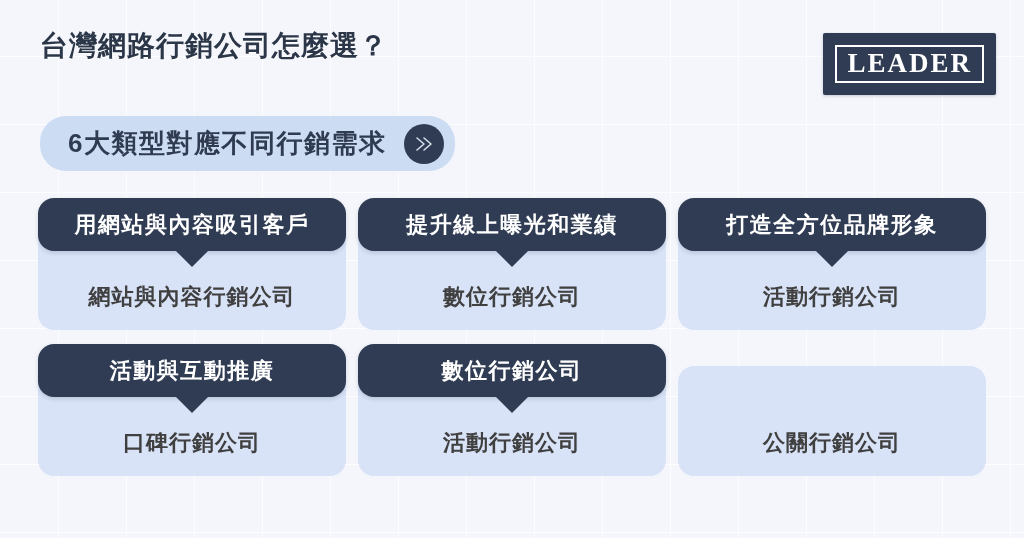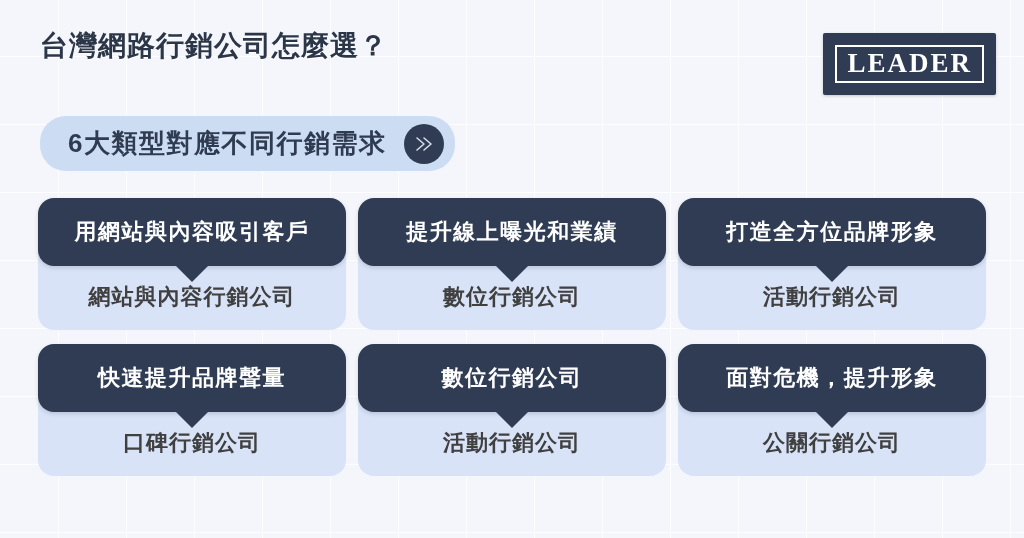--- a/index.html
+++ b/index.html
@@ -123,21 +123,21 @@
     font-size:22px;
     font-weight:600;
     color:#404040;
     letter-spacing:1px;
     white-space:nowrap;
   }
 
   .card-header {
     position:absolute;
     left:0; right:0; top:0;
-    height:68px;
+    height:53px;
     background:#2f3c53;
     border-radius:16px;
     display:flex;
     align-items:center;
     justify-content:center;
     z-index:2;
     box-shadow:0 2px 4px rgba(47,60,83,0.18);
   }
   .card-header-label {
     font-size:22px;
@@ -212,39 +212,35 @@
         <span class="card-header-label">打造全方位品牌形象</span>
         <span class="card-tail"></span>
       </div>
     </div>
 
     <div class="card">
       <div class="card-body">
         <span class="card-body-label">口碑行銷公司</span>
       </div>
       <div class="card-header">
-        <span class="card-header-label">快速提升品牌聲量</span>
+        <span class="card-header-label">活動與互動推廣</span>
         <span class="card-tail"></span>
       </div>
     </div>
 
     <div class="card">
       <div class="card-body">
         <span class="card-body-label">活動行銷公司</span>
       </div>
       <div class="card-header">
         <span class="card-header-label">數位行銷公司</span>
         <span class="card-tail"></span>
       </div>
     </div>
 
     <div class="card">
       <div class="card-body">
         <span class="card-body-label">公關行銷公司</span>
-      </div>
-      <div class="card-header">
-        <span class="card-header-label">面對危機，提升形象</span>
-        <span class="card-tail"></span>
       </div>
     </div>
 
   </div>
 </div>
 
 </body></html>

